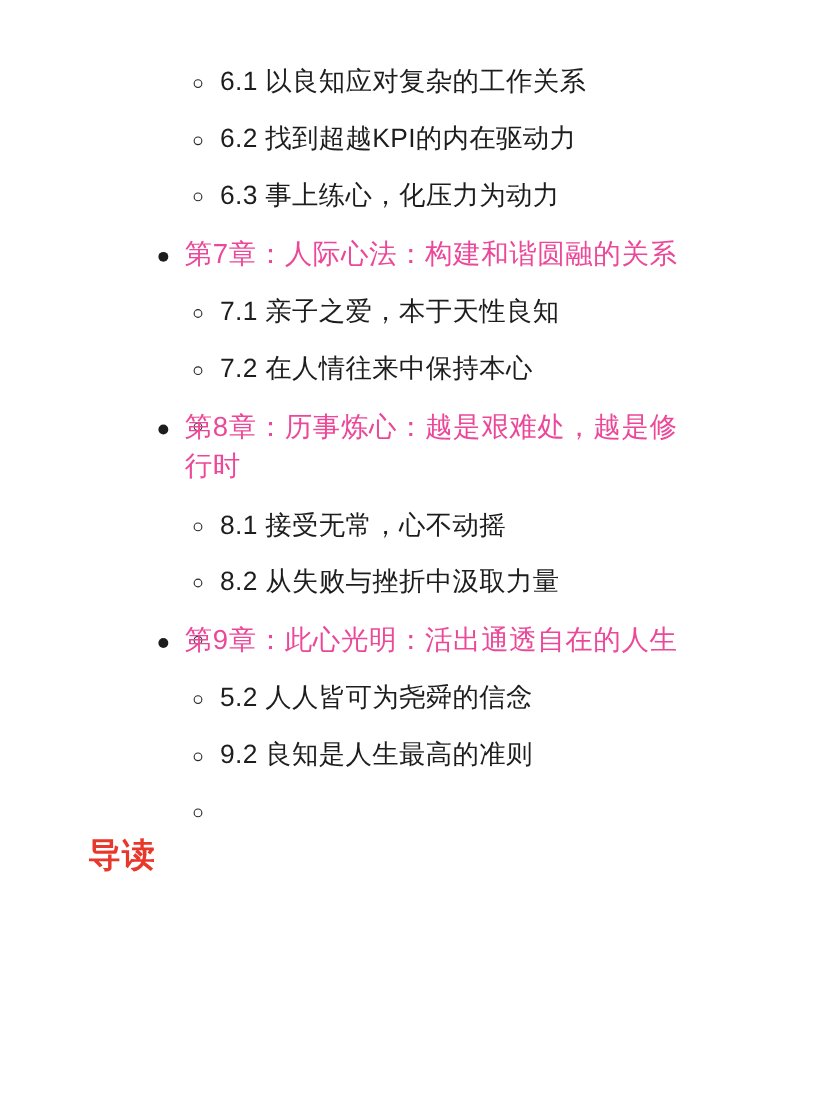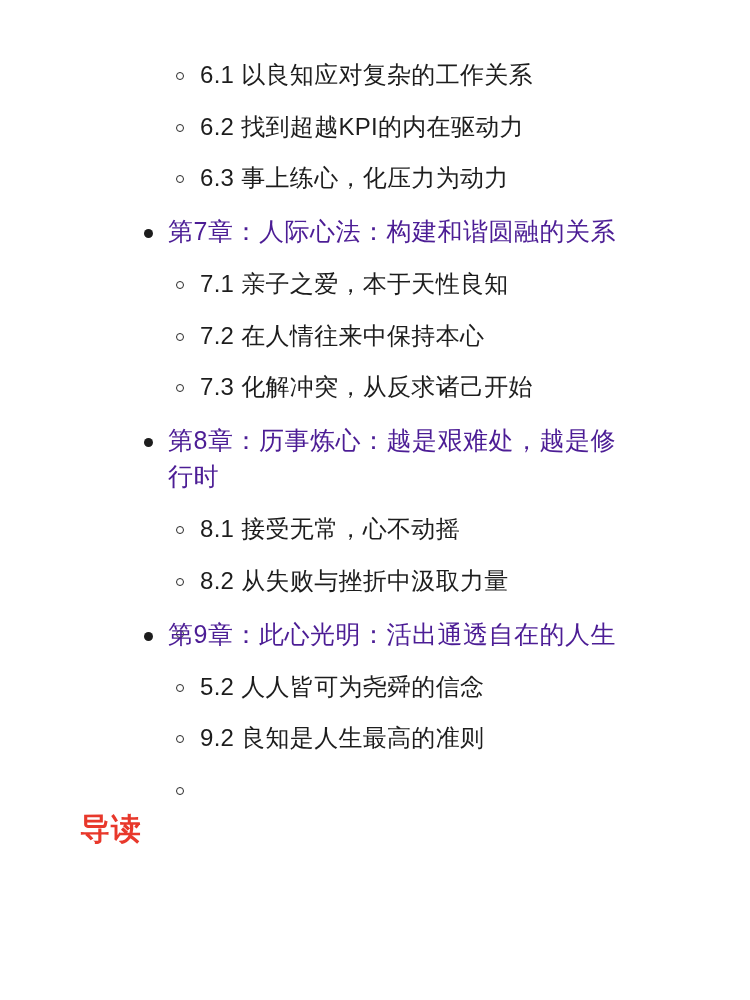--- a/index.html
+++ b/index.html
@@ -24,21 +24,21 @@
   .toc {
     margin: 0;
     padding: 0;
     list-style: none;
   }
   
   .chapter {
     position: relative;
     font-size: 25px;
     line-height: 1.45;
-    color: #4c1d95;
+    color: #ec4899;
     padding-left: 128px;
     margin-top: 30px;
     margin-bottom: 10px;
     letter-spacing: 0.5px;
   }
   .chapter:first-child {
     margin-top: 0;
   }
   .chapter > .bullet-disc {
     position: absolute;
@@ -124,21 +124,20 @@
         <li class="section">
           <span class="bullet-circle"></span>
           <span>7.1 亲子之爱，本于天性良知</span>
         </li>
         <li class="section">
           <span class="bullet-circle"></span>
           <span>7.2 在人情往来中保持本心</span>
         </li>
         <li class="section">
           <span class="bullet-circle"></span>
-          <span>7.3 化解冲突，从反求诸己开始</span>
         </li>
       </ul>
     </div>
 
     <div class="group">
       <div class="chapter">
         <span class="bullet-disc"></span>
         <span>第8章：历事炼心：越是艰难处，越是修行时</span>
       </div>
       <ul class="sections">

